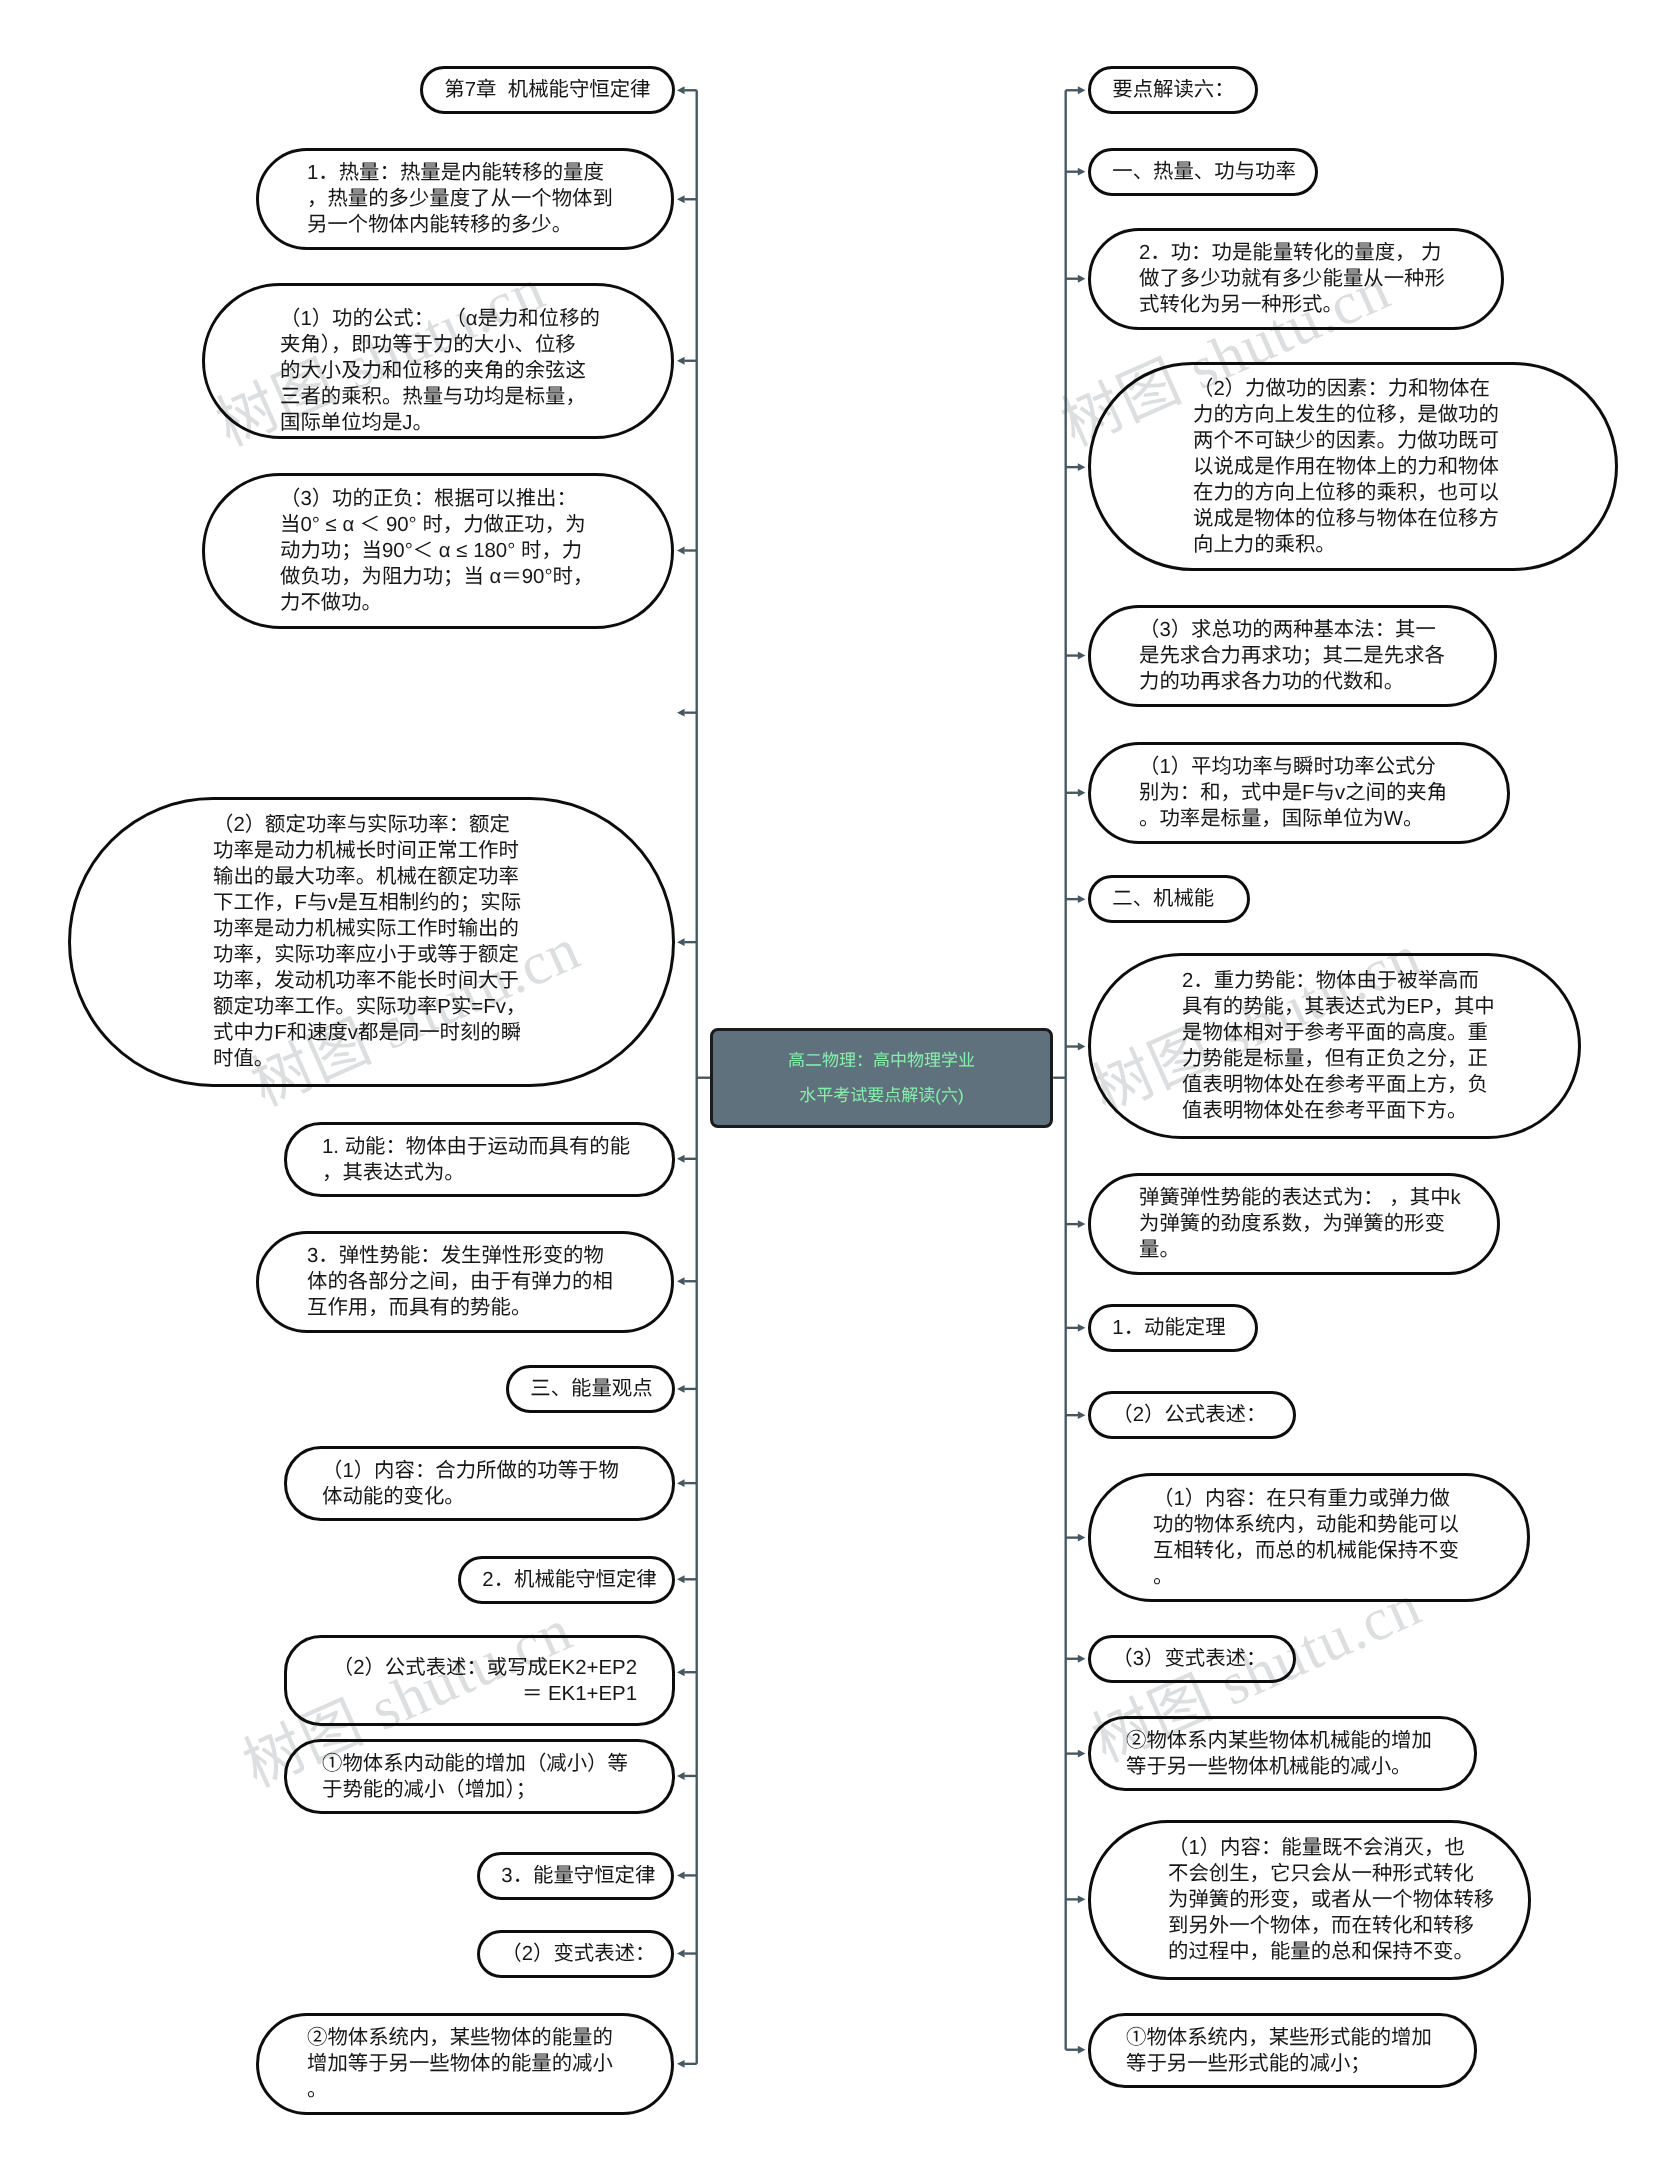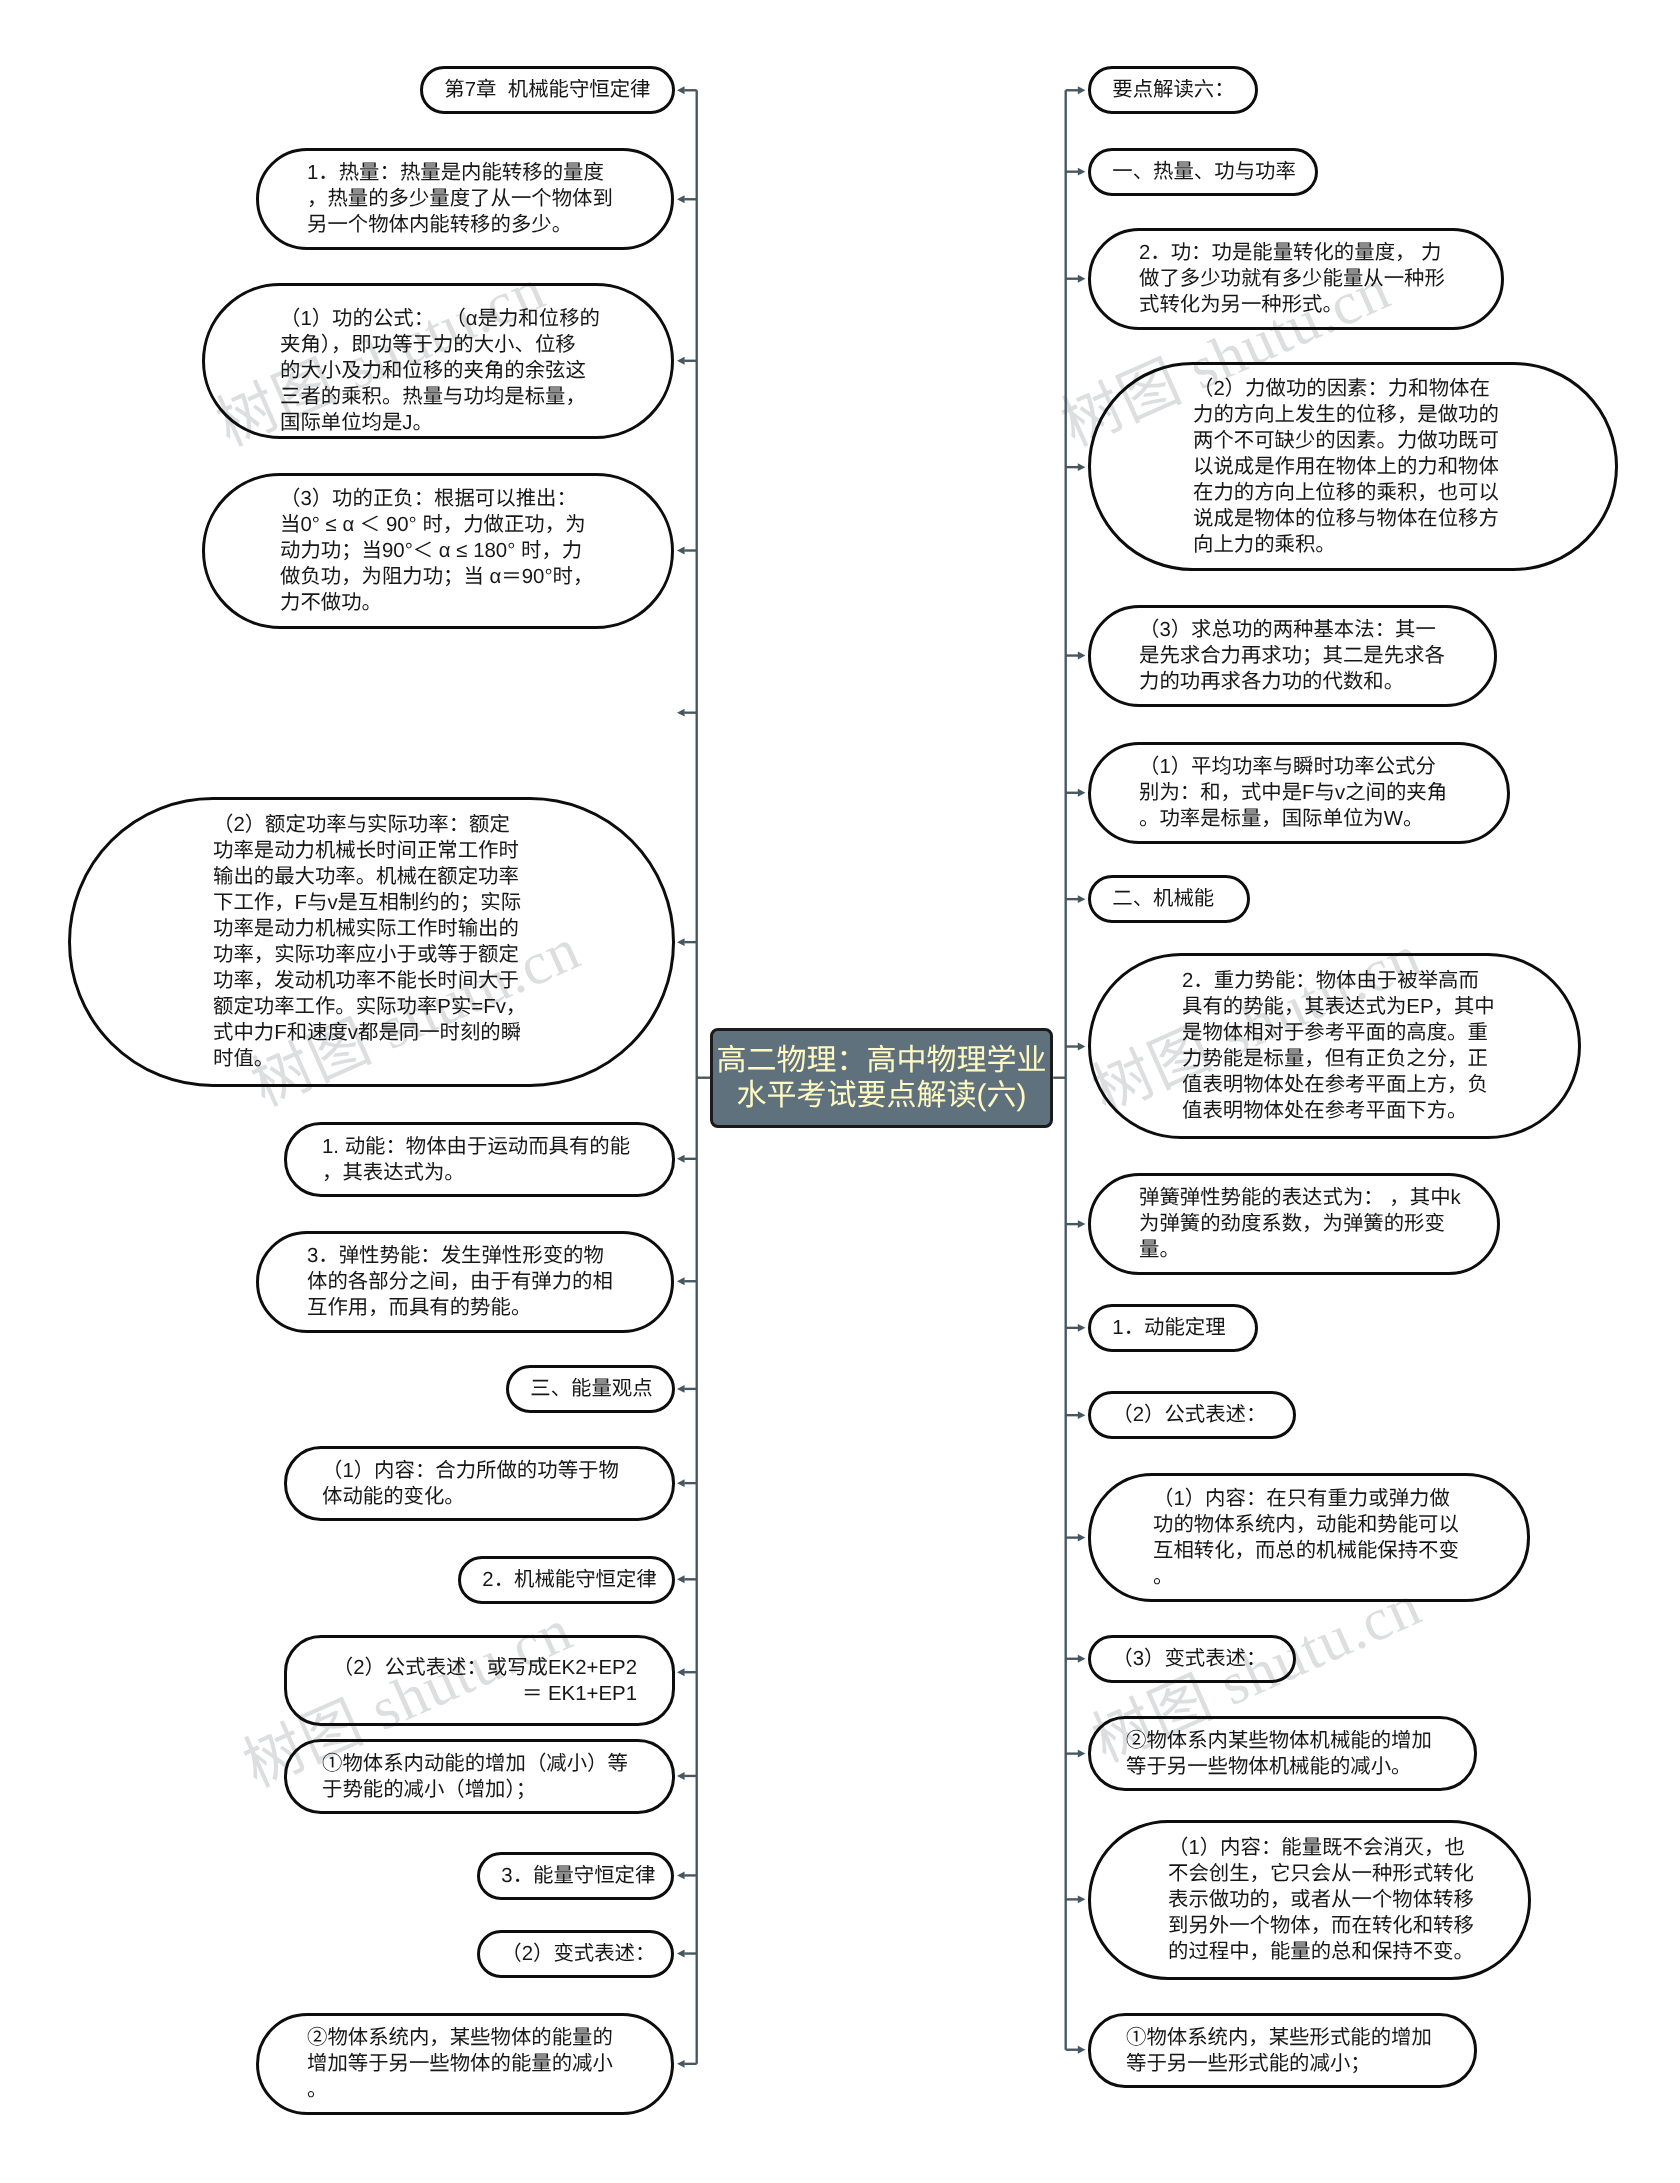--- a/index.html
+++ b/index.html
@@ -10,21 +10,21 @@
   .wm{position:absolute;color:#dcdedf;font-weight:400;white-space:nowrap;letter-spacing:1.3px;
       transform:rotate(-24deg);transform-origin:0 100%;user-select:none;pointer-events:none;
       font-family:"Liberation Serif",serif;font-size:60px;}
   .wm .cjk{font-family:"Liberation Sans",sans-serif;font-weight:400;}
   .node{position:absolute;box-sizing:border-box;border:3px solid #0d0d0d;
         background:transparent;display:flex;flex-direction:column;justify-content:center;}
   .node .ln{font-size:20.4px;line-height:26px;color:#161616;white-space:pre;}
   .root{position:absolute;box-sizing:border-box;border:3.3px solid #1b1b1b;border-radius:7.9px;
         background:#5f717c;display:flex;flex-direction:column;justify-content:center;
         align-items:center;}
-  .root .ln{font-size:30px;line-height:35px;color:#fef9c3;white-space:pre;}
+  .root .ln{font-size:17px;line-height:35px;color:#86efac;white-space:pre;}
   svg.links{position:absolute;left:0;top:0;width:1681px;height:2183px;}
 </style>
 </head>
 <body>
 
 <div id="page">
 <div class="wm" style="left:236px;top:376px;font-size:60px;"><span class="cjk">树图</span> <span class="lat">shutu.cn</span></div>
 <div class="wm" style="left:1081px;top:376px;font-size:60px;"><span class="cjk">树图</span> <span class="lat">shutu.cn</span></div>
 <div class="wm" style="left:271px;top:1036px;font-size:60px;"><span class="cjk">树图</span> <span class="lat">shutu.cn</span></div>
 <div class="wm" style="left:1112px;top:1043px;font-size:60px;"><span class="cjk">树图</span> <span class="lat">shutu.cn</span></div>
@@ -233,21 +233,21 @@
 <div class="node" style="left:1088px;top:1635px;width:208px;height:48px;border-radius:24px;padding:0 21.3px;">
 <span class="ln">（3）变式表述：</span>
 </div>
 <div class="node" style="left:1088px;top:1716px;width:389px;height:75px;border-radius:37px;padding:0 35px;">
 <span class="ln">②物体系内某些物体机械能的增加</span>
 <span class="ln">等于另一些物体机械能的减小。</span>
 </div>
 <div class="node" style="left:1088px;top:1820px;width:443px;height:160px;border-radius:80px;padding:0 77px;">
 <span class="ln">（1）内容：能量既不会消灭，也</span>
 <span class="ln">不会创生，它只会从一种形式转化</span>
-<span class="ln">表示做功的，或者从一个物体转移</span>
+<span class="ln">为弹簧的形变，或者从一个物体转移</span>
 <span class="ln">到另外一个物体，而在转化和转移</span>
 <span class="ln">的过程中，能量的总和保持不变。</span>
 </div>
 <div class="node" style="left:1088px;top:2013px;width:389px;height:75px;border-radius:37px;padding:0 35px;">
 <span class="ln">①物体系统内，某些形式能的增加</span>
 <span class="ln">等于另一些形式能的减小；</span>
 </div>
 <div class="root" style="left:710px;top:1028px;width:343px;height:100px;">
 <span class="ln">高二物理：高中物理学业</span>
 <span class="ln">水平考试要点解读(六)</span>

